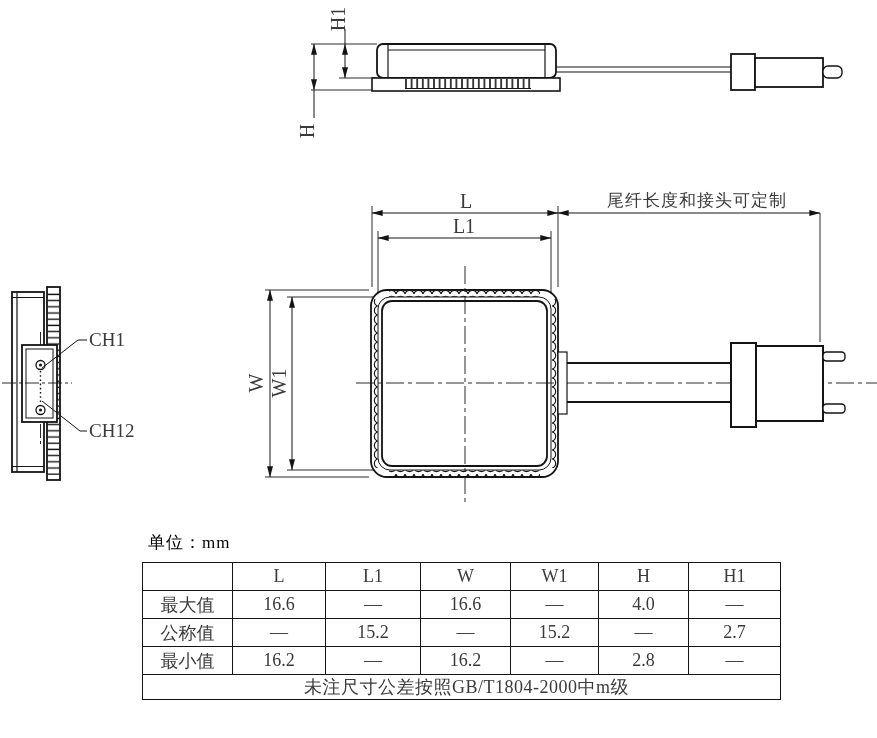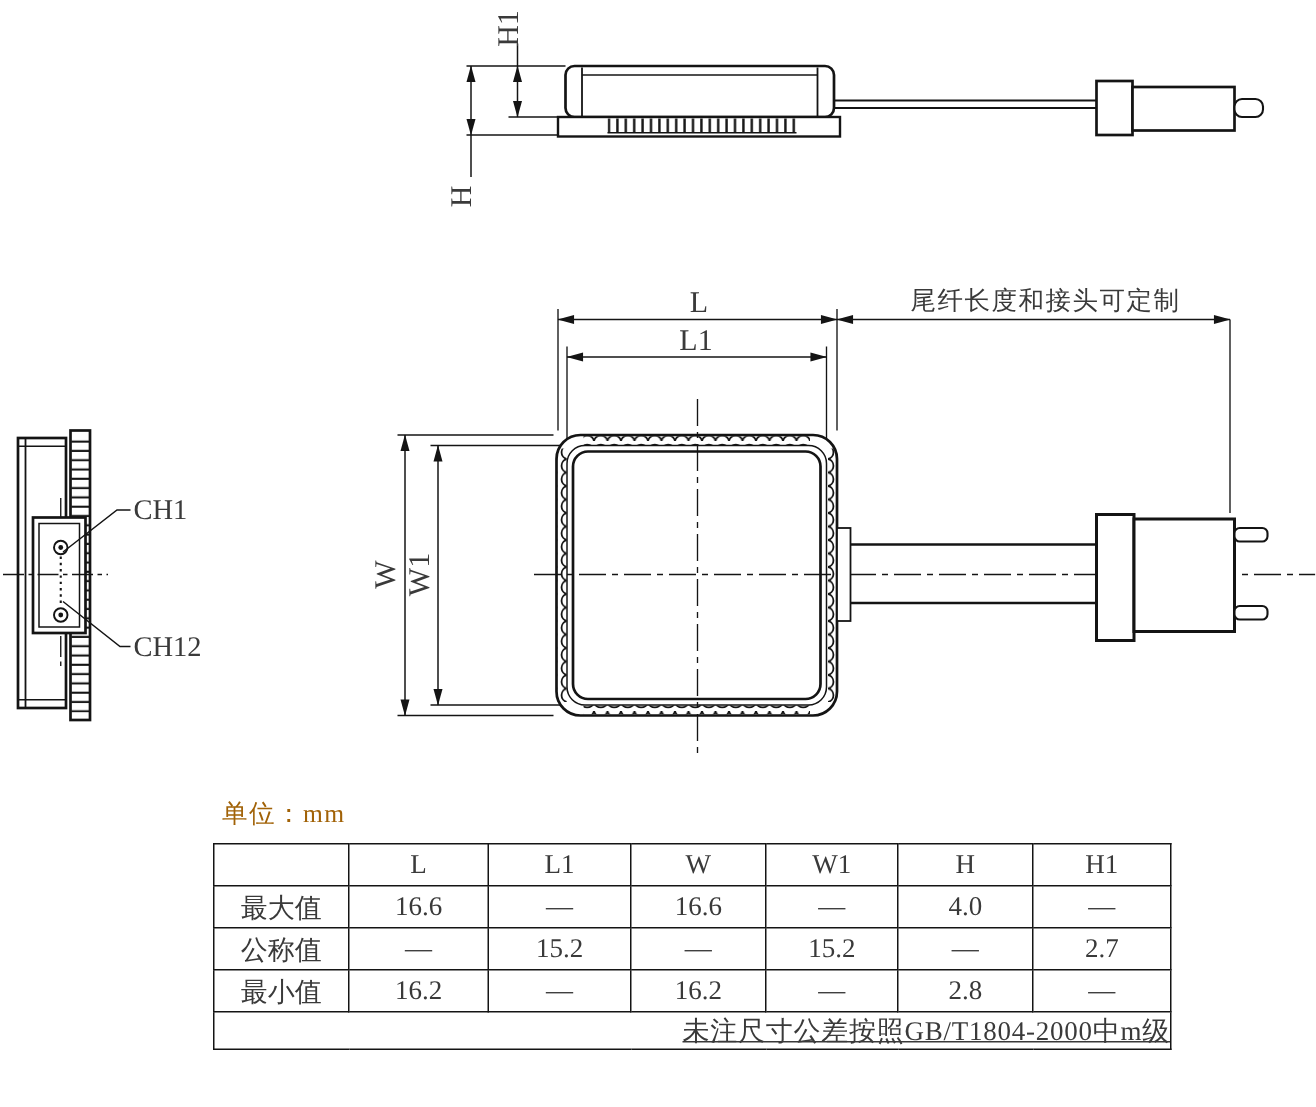--- a/index.html
+++ b/index.html
@@ -5,32 +5,32 @@
   html,body{margin:0;padding:0;background:#ffffff;}
   #stage{
     position:relative;width:877px;height:738px;background:#ffffff;overflow:hidden;
     font-family:"Liberation Serif","DejaVu Serif",serif;color:#2a2a2a;
   }
   svg text{fill:#3a3a3a;}
   .dimlabel{font-size:20px;}
   .chlabel{font-size:19px;}
   .cnlabel{font-size:17px;letter-spacing:1px;}
   #unit-label{
-    position:absolute;left:148px;top:531px;font-size:17px;color:#a16207;letter-spacing:1px;
+    position:absolute;left:148px;top:531px;font-size:17px;color:#000000;letter-spacing:1px;
   }
   #spec-table{
     position:absolute;left:142px;top:562px;width:638px;border-collapse:collapse;
     table-layout:fixed;font-size:18px;color:#3a3a3a;
   }
   #spec-table td{
     border:1.6px solid #141414;text-align:center;vertical-align:middle;
     height:27px;padding:0;overflow:hidden;white-space:nowrap;
   }
   #spec-table td.note{
-    text-align:right;padding-left:10px;height:24px;letter-spacing:0.5px;text-decoration:underline;
+    text-align:center;padding-left:10px;height:24px;letter-spacing:0.5px;
   }
   #spec-table col.c0{width:90px}#spec-table col.c1{width:93px}
   #spec-table col.c2{width:95px}#spec-table col.c3{width:90px}
   #spec-table col.c4{width:88px}#spec-table col.c5{width:90px}
   #spec-table col.c6{width:92px}
 </style>
 </head>
 <body>
 
 <div id="stage">

